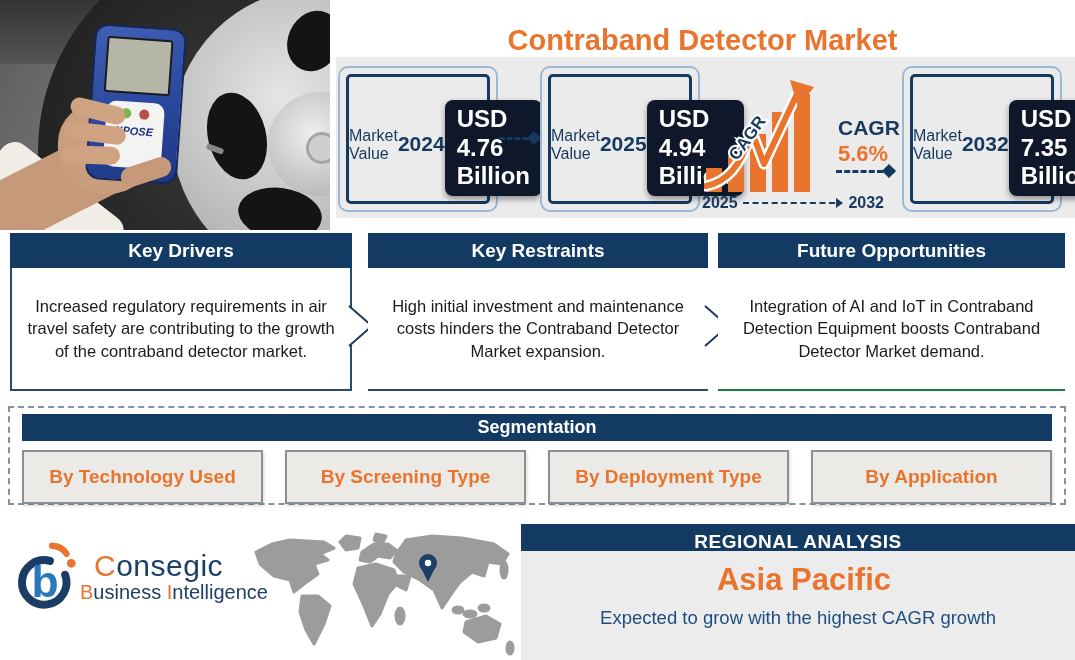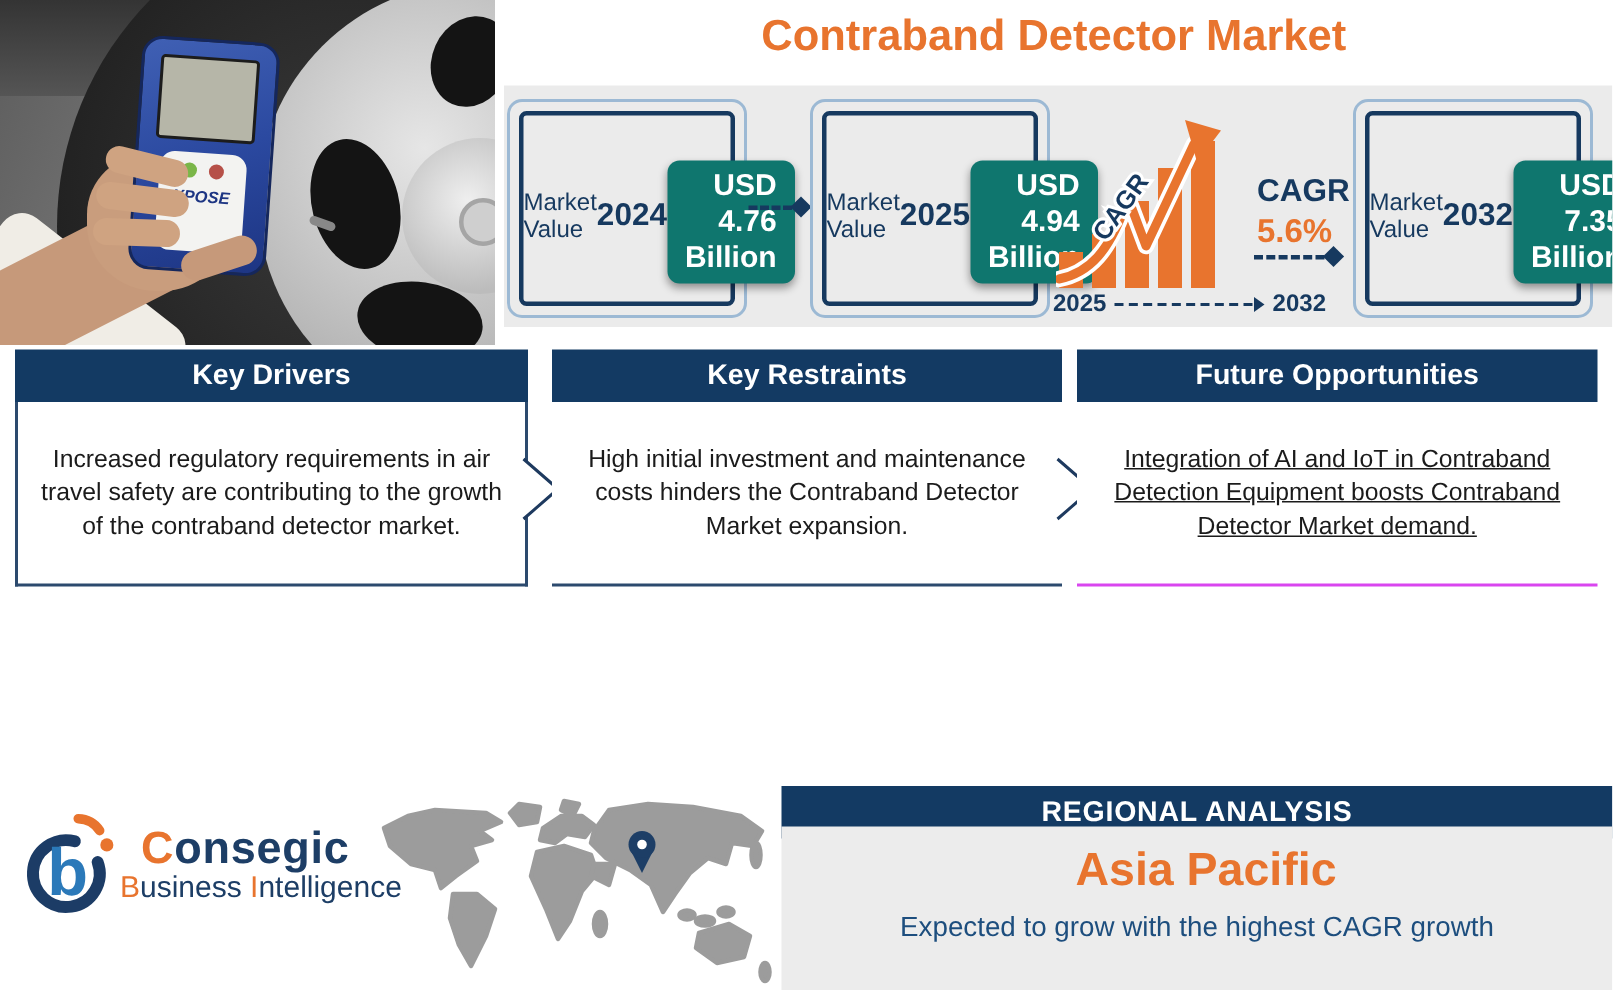--- a/index.html
+++ b/index.html
@@ -42,33 +42,33 @@
   .pbtn.g{background:#7ab648;} .pbtn.r{background:#b65048;}
   .device-label{font-size:11px;font-weight:bold;font-style:italic;color:#1d3583;}
   .finger{position:absolute;background:#cfa381;border-radius:9px;height:18px;}
   .f1{left:70px;top:102px;width:56px;transform:rotate(14deg);}
   .f2{left:64px;top:124px;width:62px;transform:rotate(7deg);}
   .f3{left:62px;top:146px;width:58px;transform:rotate(2deg);}
   .thumb{position:absolute;left:120px;top:162px;width:52px;height:20px;background:#c6997a;
          border-radius:10px;transform:rotate(-18deg);}
 
   
-  .main-title{position:absolute;left:330px;top:0;width:745px;height:46px;line-height:48px;
+  .main-title{position:absolute;left:330px;top:16px;width:745px;height:46px;line-height:48px;
               text-align:center;font-size:29px;font-weight:bold;color:#e8742e;}
   .gray-band{position:absolute;left:336px;top:57px;width:739px;height:161px;background:#ebebeb;}
 
   
   .mv{position:absolute;width:160px;height:146px;border:2px solid #9cb9d4;border-radius:10px;
       background:#ebebeb;box-sizing:border-box;padding:6px;}
   .mv-in{border:3px solid #16395f;border-radius:5px;height:100%;box-sizing:border-box;
          display:flex;flex-direction:row;align-items:center;padding-top:11px;}
   .mv-label{font-size:16px;color:#16395f;}
   .mv-year{font-size:21px;font-weight:bold;color:#16395f;line-height:1.15;}
-  .mv-pill{margin-top:7px;background:#0f766e;color:#fff;border-radius:8px;padding:5px 12px;
-           font-weight:bold;font-size:20px;text-align:right;line-height:1.2;
+  .mv-pill{margin-top:7px;background:#0f172a;color:#fff;border-radius:8px;padding:5px 12px;
+           font-weight:bold;font-size:24px;text-align:left;line-height:1.2;
            box-shadow:0 3px 6px rgba(0,0,0,.4);}
   .mv1{left:338px;top:66px;} .mv2{left:540px;top:66px;} .mv3{left:902px;top:66px;}
 
   .connector{position:absolute;display:flex;align-items:center;}
   .dashes{flex:1;height:0;border-top:3px dashed #16395f;}
   .diamond{width:10px;height:10px;background:#16395f;transform:rotate(45deg);margin-left:1px;}
   .conn1{left:499px;top:133px;width:40px;}
   .conn2{left:836px;top:166px;width:58px;}
 
   .cagr-svg{position:absolute;left:704px;top:72px;}
@@ -83,38 +83,38 @@
 
   
   .card{position:absolute;top:233px;height:158px;}
   .card-h{height:35px;background:#133a63;color:#fff;font-weight:bold;font-size:19px;
           display:flex;align-items:center;justify-content:center;}
   .card-b{position:absolute;left:0;right:0;top:35px;bottom:0;background:#fff;
           display:flex;align-items:center;justify-content:center;text-align:center;
           font-size:16.5px;color:#1b1b1b;line-height:1.35;padding:6px 14px;box-sizing:border-box;}
   .c1{left:10px;width:342px;} .c1 .card-b{border:2px solid #2c4a6e;border-top:none;}
   .c2{left:368px;width:340px;} .c2 .card-b{border-bottom:2px solid #2c4a6e;}
-  .c3{left:718px;width:347px;} .c3 .card-b{border-bottom:2px solid #d946ef;text-decoration:underline;}
+  .c3{left:718px;width:347px;} .c3 .card-b{border-bottom:2px solid #15803d;}
   .chev{position:absolute;top:303px;}
   .chev1{left:346px;} .chev2{left:702px;}
 
   
   .seg{position:absolute;left:8px;top:406px;width:1058px;height:99px;box-sizing:border-box;
        border:2px dashed #7d93ad;background:#fff;}
   .seg-h{margin:6px 12px 0;height:27px;background:#133a63;color:#fff;font-weight:bold;
          font-size:18px;display:flex;align-items:center;justify-content:center;}
   .seg-items{display:flex;gap:22px;margin:9px 12px 0;}
   .seg-item{flex:1;height:50px;background:#eceae7;border:2px solid #8f8f8f;display:flex;
             align-items:center;justify-content:center;color:#e8742e;font-weight:bold;
             font-size:19px;box-shadow:1px 2px 3px rgba(0,0,0,.15);}
 
   
   .logo-block{position:absolute;left:14px;top:526px;display:flex;align-items:center;gap:4px;}
   .logo-text{display:flex;flex-direction:column;}
-  .brand{font-size:30px;font-weight:bold;color:#1d3e66;margin-left:14px;letter-spacing:.5px;}
+  .brand{font-size:30px;font-weight:normal;color:#1d3e66;margin-left:14px;letter-spacing:.5px;}
   .tagline{font-size:20px;font-weight:normal;color:#1d3e66;margin-top:-2px;}
   .ltr-orange{color:#e8742e;}
   .map-svg{position:absolute;left:246px;top:530px;}
   .regional-bar{position:absolute;left:521px;top:524px;width:554px;height:35px;background:#133a63;
                 color:#fff;font-weight:bold;font-size:19px;letter-spacing:.5px;
                 display:flex;align-items:center;justify-content:center;}
   .regional-panel{position:absolute;left:521px;top:551px;width:554px;height:109px;
                   background:#ececec;text-align:center;}
   .region{margin-top:11px;font-size:31px;font-weight:bold;color:#e8742e;padding-left:12px;}
   .region-sub{margin-top:9px;font-size:18.5px;color:#1d4e7e;}
@@ -229,20 +229,29 @@
     <div class="card-b">High initial investment and maintenance costs hinders the Contraband Detector Market expansion.</div>
   </div>
   <svg class="chev chev2" width="30" height="46" viewBox="0 0 30 46">
     <path d="M3,3 L26,23 L3,43" fill="#ffffff" stroke="#1e3a5f" stroke-width="2" stroke-linejoin="round"></path>
   </svg>
   <div class="card c3">
     <div class="card-h">Future Opportunities</div>
     <div class="card-b">Integration of AI and IoT in Contraband Detection Equipment boosts Contraband Detector Market demand.</div>
   </div>
 
+  <div class="seg">
+    <div class="seg-h">Segmentation</div>
+    <div class="seg-items">
+      <div class="seg-item">By Technology Used</div>
+      <div class="seg-item">By Screening Type</div>
+      <div class="seg-item">By Deployment Type</div>
+      <div class="seg-item">By Application</div>
+    </div>
+  </div>
 
   <div class="logo-block">
     <svg width="62" height="100" viewBox="0 0 78 100">
       <path d="M 64.3,48.4 A 28 28 0 1 1 45.2,31.0" fill="none" stroke="#1c3c66" stroke-width="10" stroke-linecap="round"></path>
       <text x="22" y="76" font-size="56" font-weight="bold" fill="#2b79b9" font-family="Liberation Sans, sans-serif">b</text>
       <path d="M 48,12 A 22 22 0 0 1 66,22" fill="none" stroke="#e8742e" stroke-width="8" stroke-linecap="round"></path>
       <circle cx="72" cy="34" r="5.5" fill="#e8742e"></circle>
     </svg>
     <div class="logo-text">
       <div class="brand"><span class="ltr-orange">C</span><span>onsegic</span></div>

